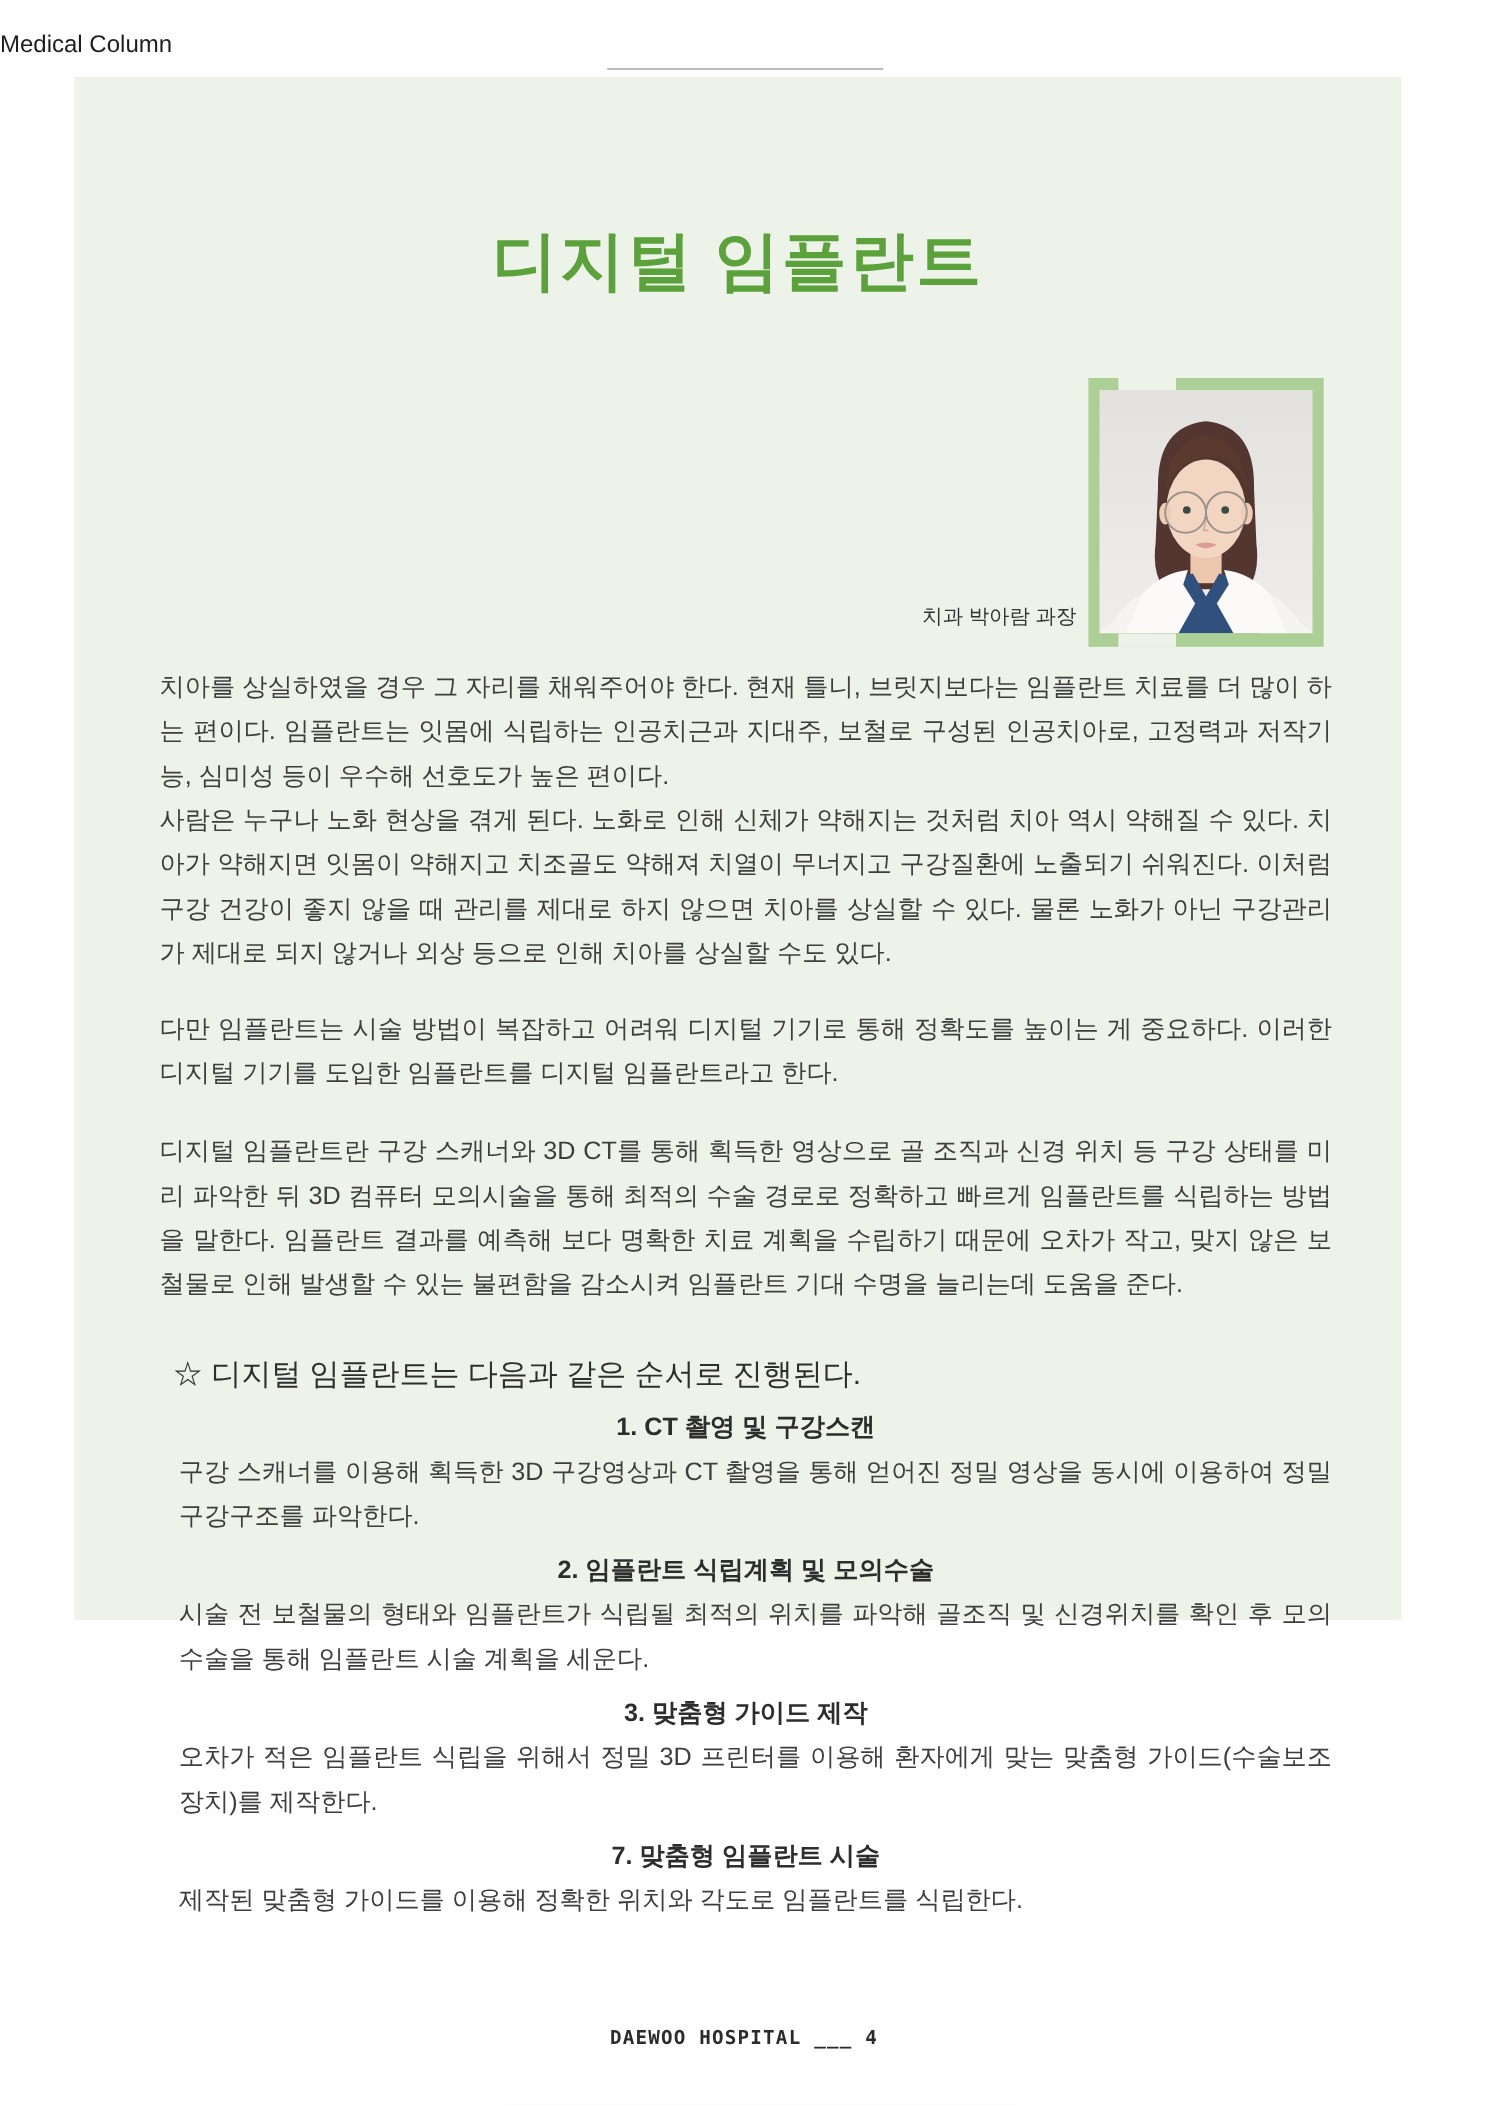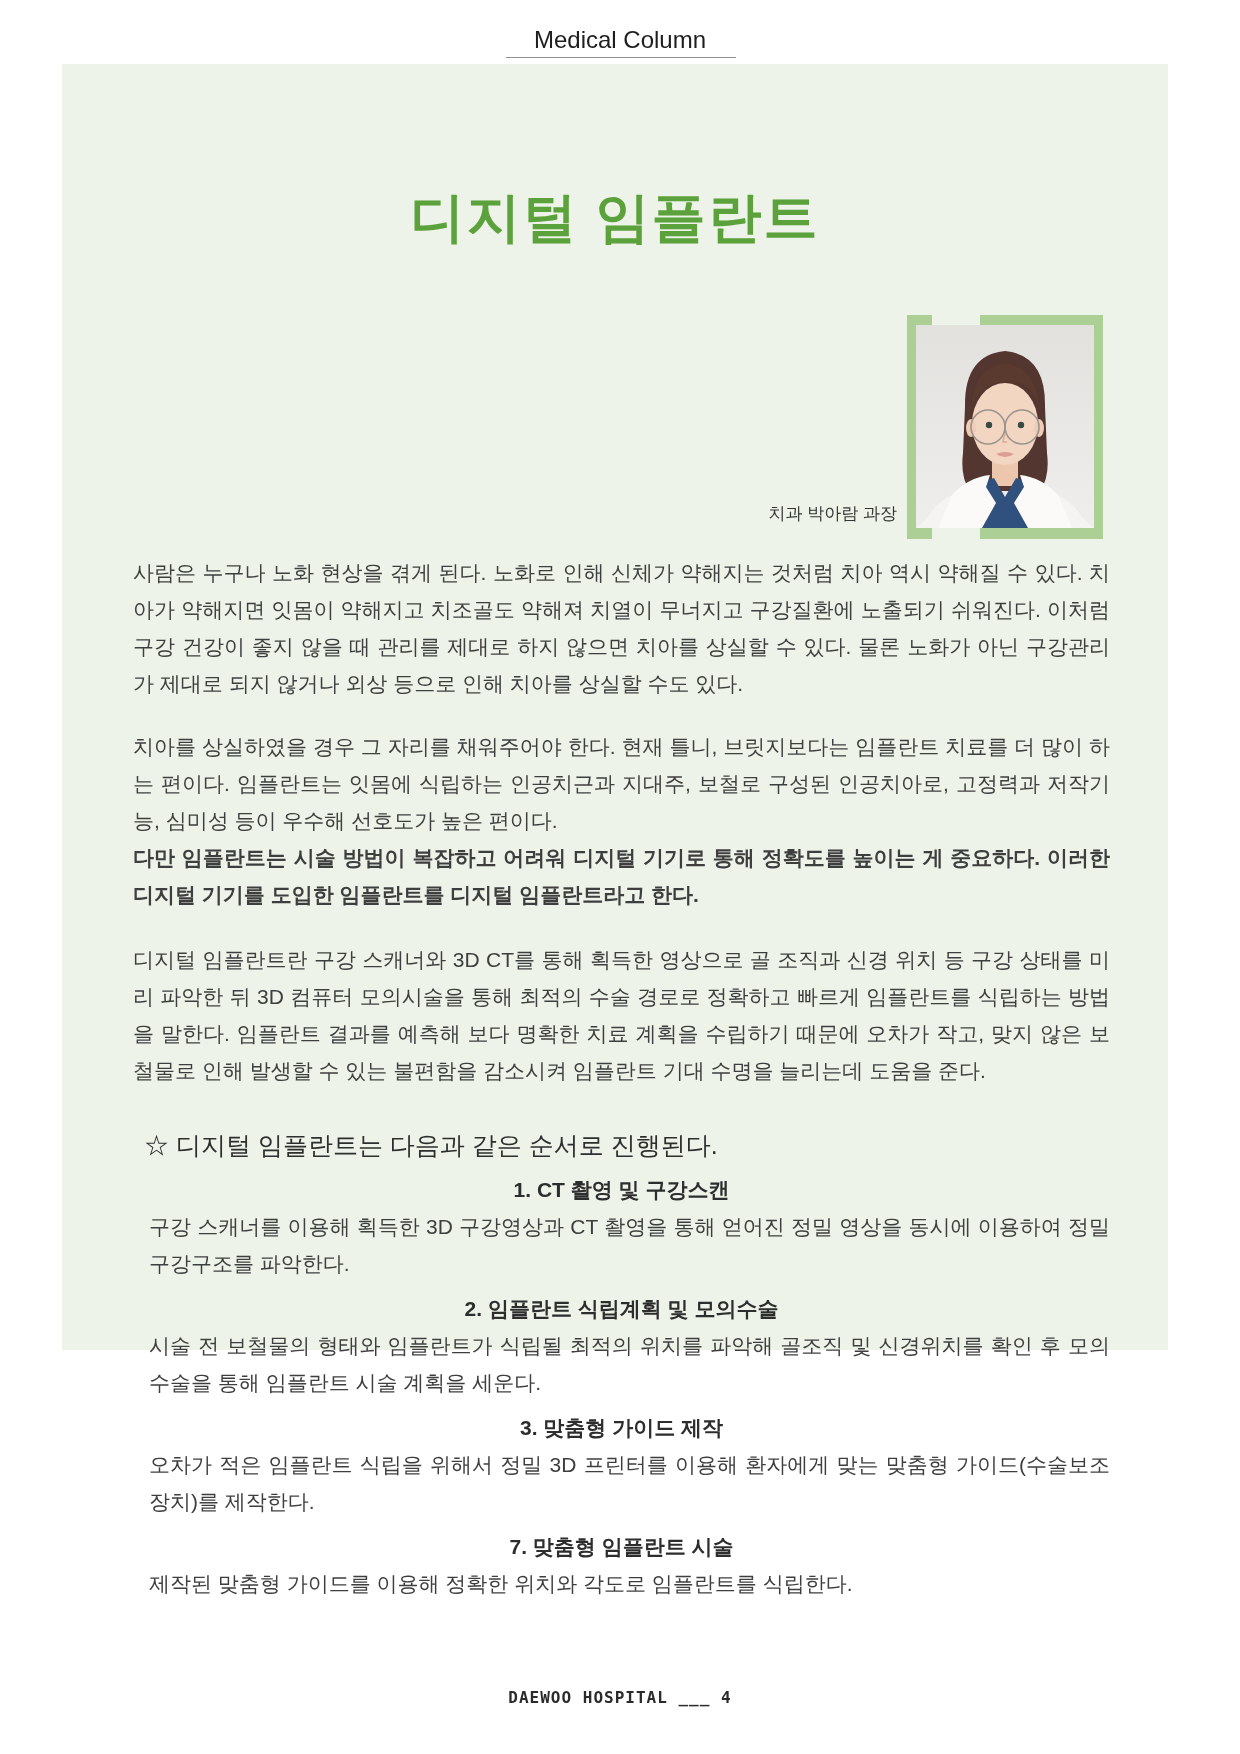--- a/index.html
+++ b/index.html
@@ -5,21 +5,21 @@
   html, body { margin:0; padding:0; }
   body {
     width:1240px; height:1754px; position:relative;
     background:#ffffff;
     font-family:"Liberation Sans", sans-serif;
   }
 
   
   .header-label {
     position:absolute; top:26px; left:0; right:0;
-    text-align:center; font-size:24px; color:#1e1e1e;
+    font-size:20px; color:#1e1e1e;
   }
   .header-rule {
     position:absolute; top:57px; left:506px;
     width:230px; height:1px; background:#8f8f8f;
   }
 
   
   .content {
     position:absolute; left:62px; top:64px;
     width:1106px; height:1286px;
@@ -55,21 +55,21 @@
   }
 
   
   .body-text {
     position:absolute; top:490px; left:71px; right:58px;
     font-size:21px; line-height:37px; color:#3e3e3e;
     text-align:justify;
   }
   .para { margin:0 0 26px 0; }
   .para.tight { margin-bottom:0; }
-  .para.wide  { margin-bottom:28px;font-weight:bold; }
+  .para.wide  { margin-bottom:28px; }
 
   .steps-heading {
     font-size:25px; line-height:40px; color:#2e2e2e;
     margin:36px 0 6px 11px; text-align:left;
   }
   .step { margin:0; }
   .step + .step { margin-top:8px; }
   .step-title {
     font-weight:bold; color:#2d2d2d; line-height:37px;
     margin:0; text-align:center;
@@ -136,22 +136,22 @@
         <path d="M178,203 L156,203 142,170 Q158,178 166,192 Z" fill="#f5f4f2"></path>
       </svg>
     </div>
     <div class="frame-gap-top"></div>
     <div class="frame-gap-bottom"></div>
   </div>
 
   <div class="caption">치과 박아람 과장</div>
 
   <div class="body-text">
+    <p class="para tight">치아를 상실하였을 경우 그 자리를 채워주어야 한다. 현재 틀니, 브릿지보다는 임플란트 치료를 더 많이 하는 편이다. 임플란트는 잇몸에 식립하는 인공치근과 지대주, 보철로 구성된 인공치아로, 고정력과 저작기능, 심미성 등이 우수해 선호도가 높은 편이다.</p>
     <p class="para">사람은 누구나 노화 현상을 겪게 된다. 노화로 인해 신체가 약해지는 것처럼 치아 역시 약해질 수 있다. 치아가 약해지면 잇몸이 약해지고 치조골도 약해져 치열이 무너지고 구강질환에 노출되기 쉬워진다. 이처럼 구강 건강이 좋지 않을 때 관리를 제대로 하지 않으면 치아를 상실할 수 있다. 물론 노화가 아닌 구강관리가 제대로 되지 않거나 외상 등으로 인해 치아를 상실할 수도 있다.</p>
-    <p class="para tight">치아를 상실하였을 경우 그 자리를 채워주어야 한다. 현재 틀니, 브릿지보다는 임플란트 치료를 더 많이 하는 편이다. 임플란트는 잇몸에 식립하는 인공치근과 지대주, 보철로 구성된 인공치아로, 고정력과 저작기능, 심미성 등이 우수해 선호도가 높은 편이다.</p>
     <p class="para wide">다만 임플란트는 시술 방법이 복잡하고 어려워 디지털 기기로 통해 정확도를 높이는 게 중요하다. 이러한 디지털 기기를 도입한 임플란트를 디지털 임플란트라고 한다.</p>
     <p class="para tight">디지털 임플란트란 구강 스캐너와 3D CT를 통해 획득한 영상으로 골 조직과 신경 위치 등 구강 상태를 미리 파악한 뒤 3D 컴퓨터 모의시술을 통해 최적의 수술 경로로 정확하고 빠르게 임플란트를 식립하는 방법을 말한다. 임플란트 결과를 예측해 보다 명확한 치료 계획을 수립하기 때문에 오차가 작고, 맞지 않은 보철물로 인해 발생할 수 있는 불편함을 감소시켜 임플란트 기대 수명을 늘리는데 도움을 준다.</p>
 
     <div class="steps-heading">☆ 디지털 임플란트는 다음과 같은 순서로 진행된다.</div>
 
     <div class="step">
       <p class="step-title">1. CT 촬영 및 구강스캔</p>
       <p class="step-body">구강 스캐너를 이용해 획득한 3D 구강영상과 CT 촬영을 통해 얻어진 정밀 영상을 동시에 이용하여 정밀 구강구조를 파악한다.</p>
     </div>
     <div class="step">

